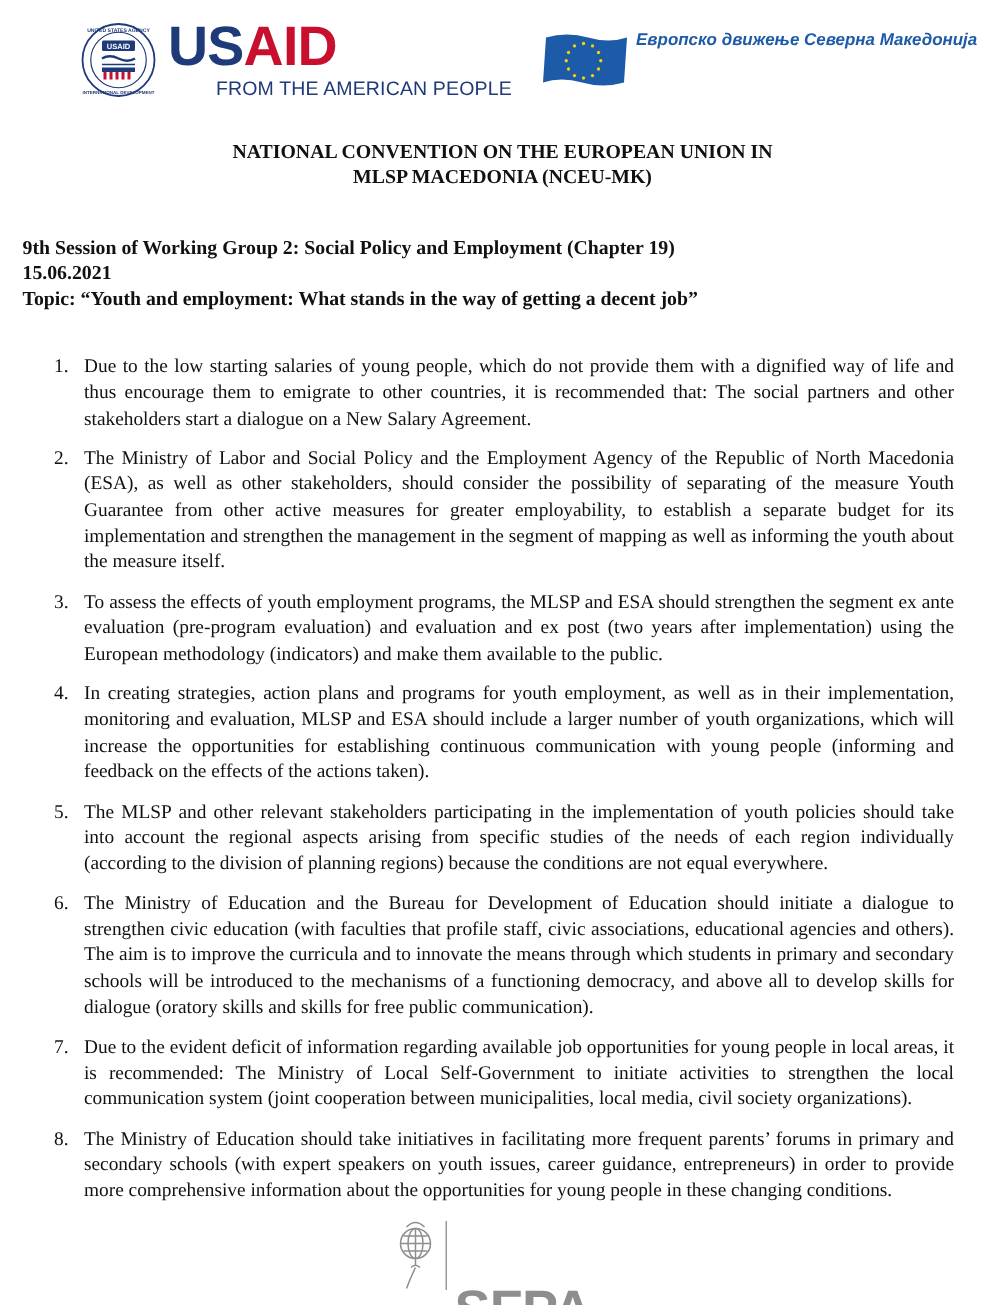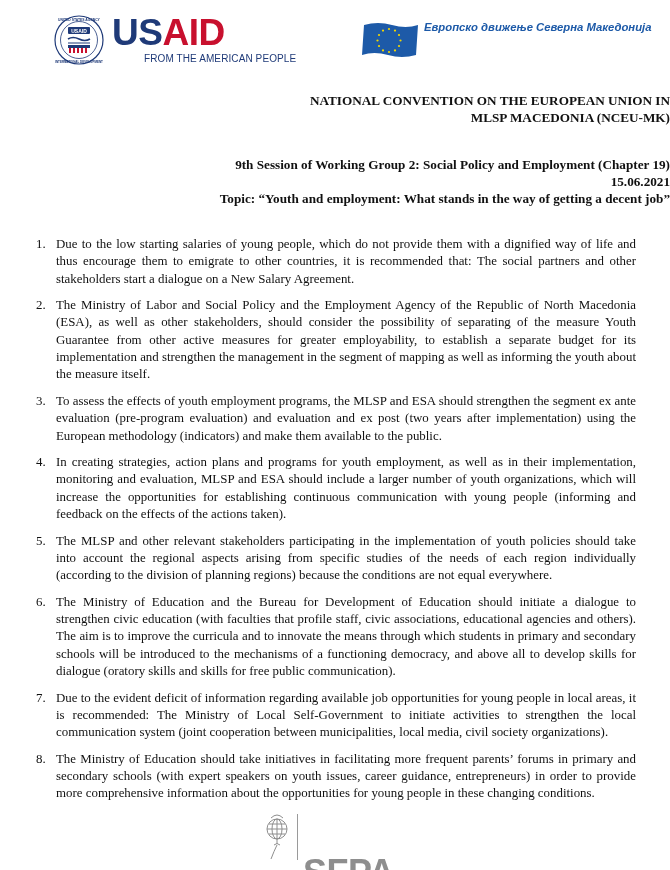--- a/index.html
+++ b/index.html
@@ -7,29 +7,29 @@
     width: 670px; height: 870px; overflow: hidden; position: relative;
     font-family: "Liberation Serif", "DejaVu Serif", serif; color: #111;
   }
   
   .usaid { position: absolute; left: 54px; top: 14px; height: 52px; display: flex; align-items: center; }
   .seal { width: 50px; height: 50px; }
   .usaid-text { margin-left: 8px; display: flex; flex-direction: column; }
   .usaid-word { font-family: "Liberation Sans", "DejaVu Sans", sans-serif; font-weight: bold; font-size: 37px; line-height: 34px; letter-spacing: -0.5px; }
   .usaid-word .us { color: #1f3a78; text-align: center; }
   .usaid-word .aid { color: #c8102e; }
-  .usaid-tag { font-family: "Liberation Sans", "DejaVu Sans", sans-serif; font-size: 10px; color: #1f3a78; margin-top: 3px; letter-spacing: 0.1px; padding-left: 32px; }
+  .usaid-tag { font-family: "Liberation Sans", "DejaVu Sans", sans-serif; font-size: 13px; color: #1f3a78; margin-top: 3px; letter-spacing: 0.1px; padding-left: 32px; }
 
   .emnm { position: absolute; left: 362px; top: 21px; display: flex; align-items: flex-start; }
   .eu-flag { width: 56px; height: 38px; }
   .emnm-text { margin-left: 6px; font-family: "Liberation Sans", "DejaVu Sans", sans-serif; font-style: italic; font-weight: bold; color: #1d5aa8; font-size: 11.3px; line-height: 13px; }
 
   
-  .title-block { position: absolute; left: 0; right: 0; top: 92px; text-align: right; font-weight: bold; font-size: 13.2px; line-height: 17px; }
-  .session-block { position: absolute; left: 0; right: 0; top: 156px; text-align: right; font-weight: bold; font-size: 13.2px; line-height: 17px; }
+  .title-block { position: absolute; left: 0; right: 0; top: 92px; text-align: center; font-weight: bold; font-size: 13.2px; line-height: 17px; }
+  .session-block { position: absolute; left: 15px; right: 0; top: 156px; text-align: left; font-weight: bold; font-size: 13.2px; line-height: 17px; }
 
   
   .rec-list { position: absolute; left: 36px; width: 600px; top: 236px; margin: 0; padding: 0; list-style: none; }
   .rec-item { position: relative; padding-left: 20px; font-size: 12.9px; line-height: 17.3px; text-align: justify; margin-bottom: 9.3px; }
   .rec-num { position: absolute; left: 0; top: 0; }
 
   
   .sfpa { position: absolute; left: 262px; top: 812px; display: flex; align-items: flex-start; }
   .sfpa-emblem { width: 30px; height: 50px; }
   .sfpa-divider { width: 1px; height: 46px; background: #9a9a9a; margin: 2px 5px 0 5px; }

